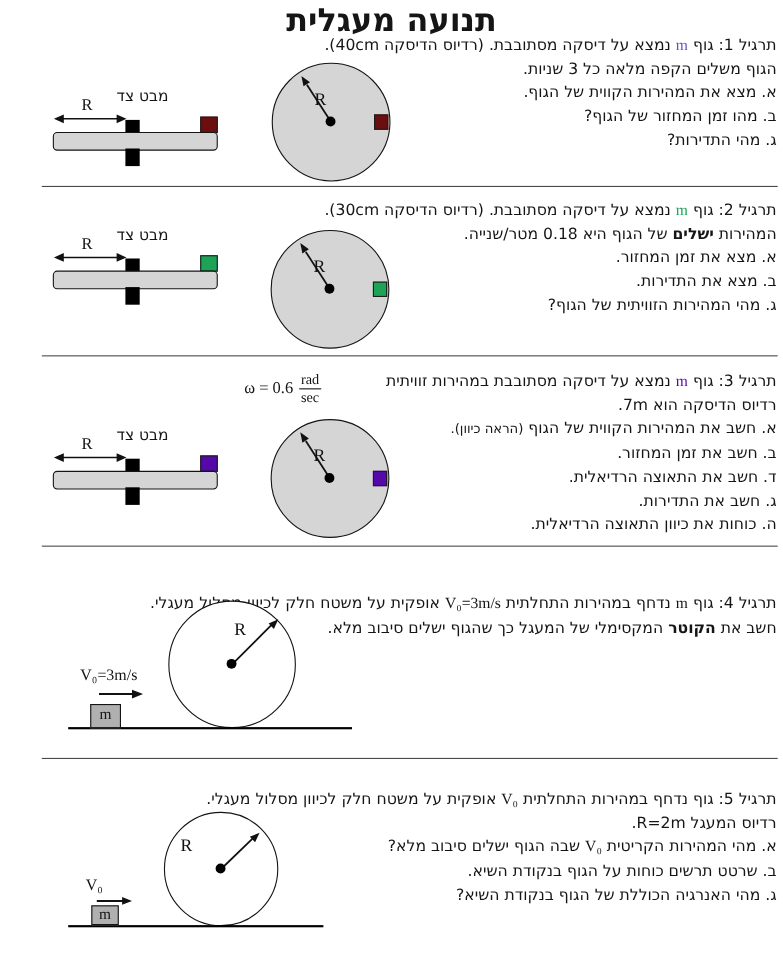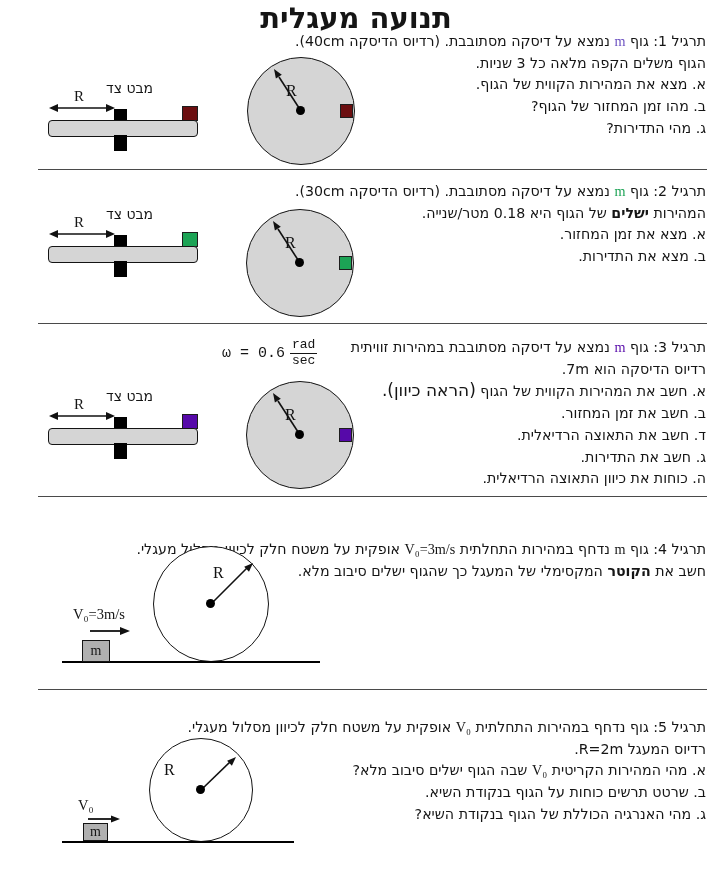--- a/index.html
+++ b/index.html
@@ -6,21 +6,21 @@
   html,body { background:#fff; }
   body { width:712px; height:880px; position:relative; font-family:"DejaVu Sans",sans-serif; color:#151515; overflow:hidden; }
 
   .title { position:absolute; top:1px; left:0; width:100%; text-align:center;
            font-size:29px; font-weight:bold; }
 
   .txt  { position:absolute; direction:rtl; text-align:right; font-size:14.2px; line-height:21.7px; }
   .line { white-space:nowrap; }
   .latin { font-family:"Liberation Serif","DejaVu Serif",serif; }
   .bold  { font-weight:bold; }
-  .small { font-size:17px; }
+  .small { font-size:12px; }
 
   .sep { position:absolute; left:38px; width:669px; height:0; border-top:1.5px solid #4a4a4a; }
 
   
   .disk { position:absolute; width:114px; height:114px; }
   .disk .circle { position:absolute; left:1px; top:1px; width:108px; height:108px;
                   border:1.6px solid #141414; border-radius:50%; }
   .dot { position:absolute; width:9px; height:9px; border-radius:50%; background:#000; }
   .r-label { position:absolute; font-family:"Liberation Serif",serif; font-size:16px; color:#111; }
   .marker { position:absolute; left:94px; top:48px; width:13px; height:14px; border:1px solid #1d1d1d; }
@@ -39,21 +39,21 @@
   .loop { position:absolute; }
   .loop .circle { position:absolute; border:1.6px solid #141414; border-radius:50%; background:#fff; }
   .ground { position:absolute; height:2px; background:#000; }
   .block { position:absolute; border:1.2px solid #141414; text-align:center;
            font-family:"Liberation Serif",serif; font-size:14px; }
   .v-label { position:absolute; font-family:"Liberation Serif",serif; font-size:14.5px; white-space:nowrap; }
 
   svg.overlay { position:absolute; left:0; top:0; }
 
   
-  .formula { position:absolute; left:222px; top:338px; font-family:Liberation Mono, monospace;
+  .formula { position:absolute; left:222px; top:338px; font-family:Liberation Serif, serif;
              font-size:15px; display:flex; align-items:center; gap:5px; }
   .frac { display:inline-flex; flex-direction:column; align-items:center; font-size:13px; line-height:1.15; }
   .frac .num { border-bottom:1px solid #141414; padding:0 2px; }
 </style>
 </head>
 <body>
 
 <h1 class="title">תנועה מעגלית</h1>
 
 <div class="txt" style="top:31px; right:6px;">
@@ -89,20 +89,21 @@
   <div class="sv-axle-b"></div>
 </div>
 
 <div class="sep" style="top:169px;"></div>
 
 <div class="txt" style="top:181px; right:6px;">
   <div class="line"><span>תרגיל 2: גוף </span><span class="latin" style="color: rgb(28, 163, 85);">m</span><span> נמצא על דיסקה מסתובבת. (רדיוס הדיסקה 30cm).</span></div>
   <div class="line"><span>המהירות </span><span class="bold">ישלים</span><span> של הגוף היא 0.18 מטר/שנייה.</span></div>
   <div class="line">א. מצא את זמן המחזור.</div>
   <div class="line">ב. מצא את התדירות.</div>
+  <div class="line">ג. מהי המהירות הזוויתית של הגוף?</div>
 </div>
 
 <div class="disk" style="left:245px; top:208px;">
   <div class="circle" style="background: rgb(213, 213, 213);"></div>
   <svg class="overlay" width="114" height="114">
     <line x1="55" y1="55" x2="33" y2="21" stroke="#111" stroke-width="1.6"></line>
     <polygon points="28,13 35.8,18.7 29.9,22.5" fill="#111"></polygon>
   </svg>
   <div class="dot" style="left:50px; top:50px;"></div>
   <span class="r-label" style="left:40px; top:26px;">R</span>

